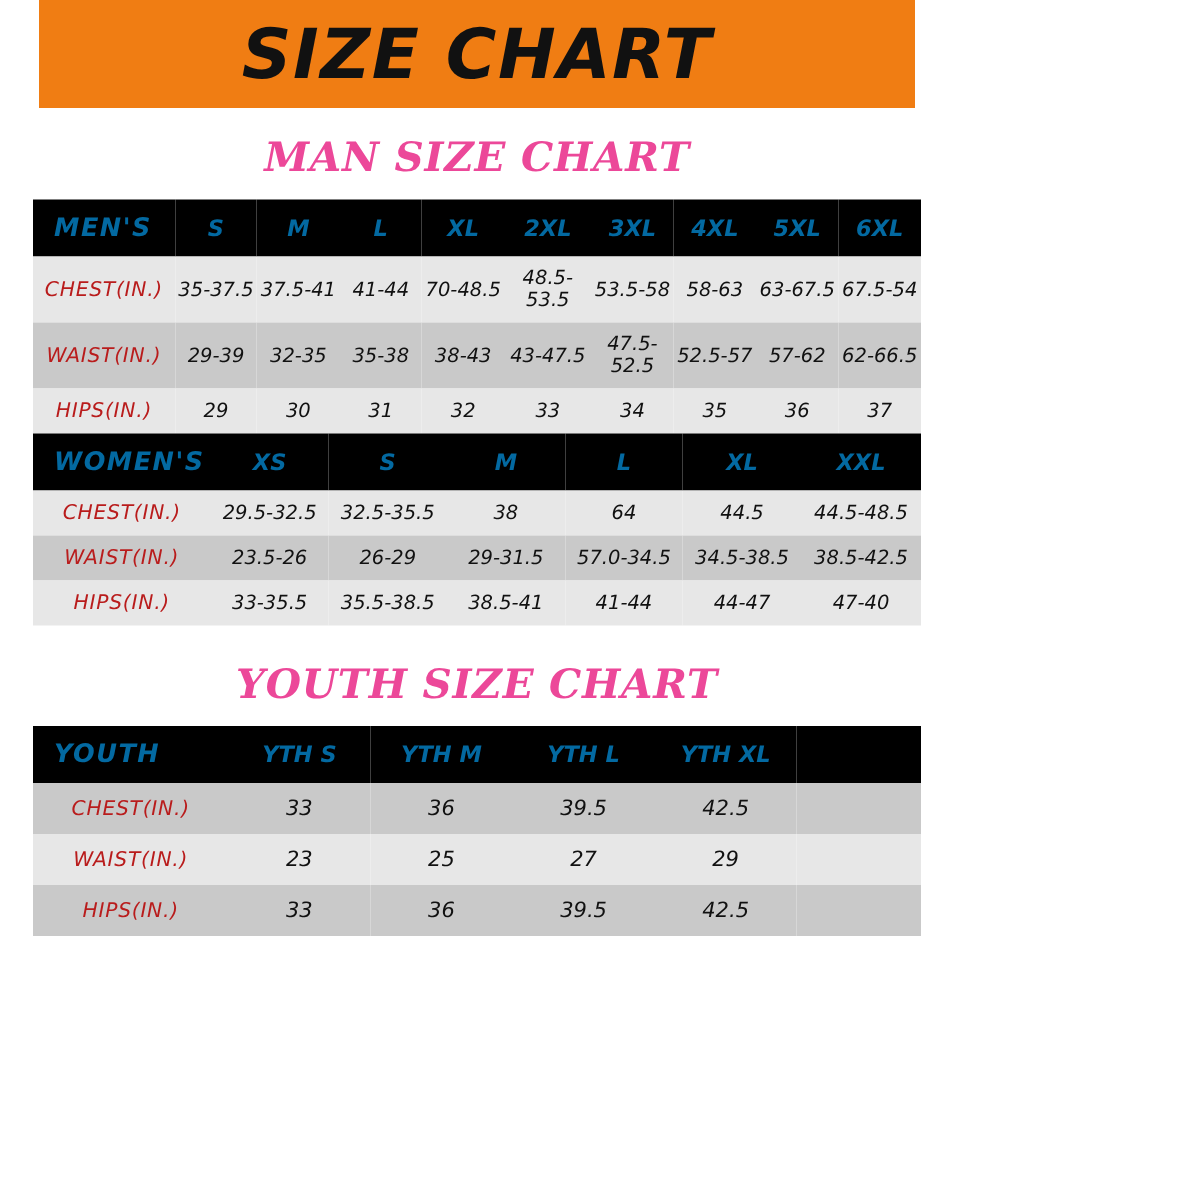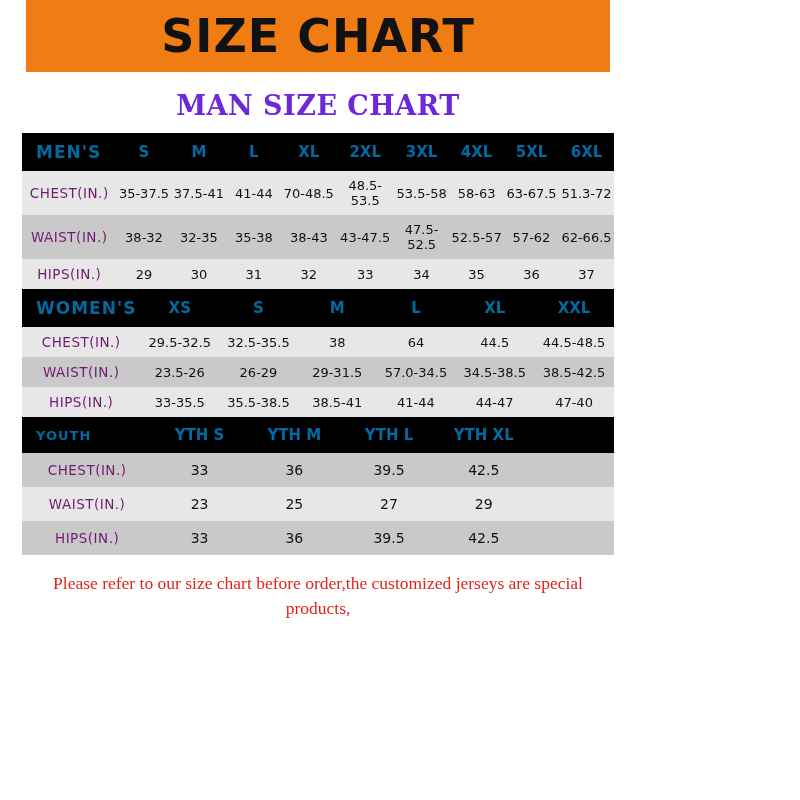--- a/index.html
+++ b/index.html
@@ -12,20 +12,21 @@
     background: #ffffff;
     font-family: "Liberation Sans", sans-serif;
     overflow: hidden;
   }
   .page {
     position: relative;
     width: 636px;
     height: 800px;
     background: #ffffff;
     box-sizing: border-box;
+    font-style: italic;
   }
   
   .header-band {
     position: relative;
     height: 72px;
     background: #f07d13;
     display: flex;
     align-items: center;
     justify-content: center;
   }
@@ -51,21 +52,21 @@
   .content {
     padding: 0 22px;
     box-sizing: border-box;
   }
 
   .section-title {
     text-align: center;
     font-family: "DejaVu Serif", serif;
     font-weight: bold;
     font-size: 27px;
-    color: #6d28d9;
+    color: #ec4899;
     letter-spacing: 0.5px;
   }
   .section-title.man { margin: 18px 0 12px 0; }
   .section-title.women { margin: 22px 0 12px 0; }
   .section-title.youth { margin: 24px 0 12px 0; }
 
   table.size-table {
     width: 100%;
     border-collapse: collapse;
     table-layout: fixed;
@@ -92,28 +93,28 @@
   }
 
   table.size-table tbody td {
     font-size: 13px;
     color: #111111;
     padding: 7px 2px;
   }
   table.size-table tbody td.row-label {
     font-size: 13.5px;
     letter-spacing: 0.5px;
-    color: #701a75;
+    color: #b91c1c;
     margin-left: 40px;
   }
   table.size-table tbody tr.light td { background: #e7e7e7; }
   table.size-table tbody tr.dark td { background: #c9c9c9; }
 
   
-  table.youth-table thead th.row-label { font-size: 13px; margin-top: 12px; }
+  table.youth-table thead th.row-label { font-size: 17px; margin-top: 12px; }
   table.youth-table tbody td { font-size: 14px; padding: 9px 2px; }
 
   .footer-note {
     margin-top: 16px;
     padding: 0 22px;
     text-align: center;
     color: #e2231a;
     font-family: "Liberation Serif", serif;
     font-size: 17.5px;
     line-height: 1.45;
@@ -165,25 +166,25 @@
         <tr class="light">
           <td class="row-label">CHEST(IN.)</td>
           <td>35-37.5</td>
           <td>37.5-41</td>
           <td>41-44</td>
           <td>70-48.5</td>
           <td>48.5-53.5</td>
           <td>53.5-58</td>
           <td>58-63</td>
           <td>63-67.5</td>
-          <td>51.3-72</td>
+          <td>67.5-54</td>
         </tr>
         <tr class="dark">
           <td class="row-label">WAIST(IN.)</td>
-          <td>38-32</td>
+          <td>29-39</td>
           <td>32-35</td>
           <td>35-38</td>
           <td>38-43</td>
           <td>43-47.5</td>
           <td>47.5-52.5</td>
           <td>52.5-57</td>
           <td>57-62</td>
           <td>62-66.5</td>
         </tr>
         <tr class="light">
@@ -246,20 +247,21 @@
           <td>33-35.5</td>
           <td>35.5-38.5</td>
           <td>38.5-41</td>
           <td>41-44</td>
           <td>44-47</td>
           <td>47-40</td>
         </tr>
       </tbody>
     </table>
 
+    <div class="section-title youth">YOUTH SIZE CHART</div>
     <table class="size-table youth-table">
       <colgroup>
         <col style="width:22%">
         <col style="width:16%">
           <col style="width:16%">
           <col style="width:16%">
           <col style="width:16%">
           <col style="width:14%">
       </colgroup>
       <thead>
@@ -296,16 +298,15 @@
           <td>39.5</td>
           <td>42.5</td>
           <td></td>
         </tr>
       </tbody>
     </table>
 
   </div>
 
   <div class="footer-note">
-    <span class="line">Please refer to our size chart before order,the customized jerseys are special products,</span>
   </div>
 
 </div>
 
 </body></html>

